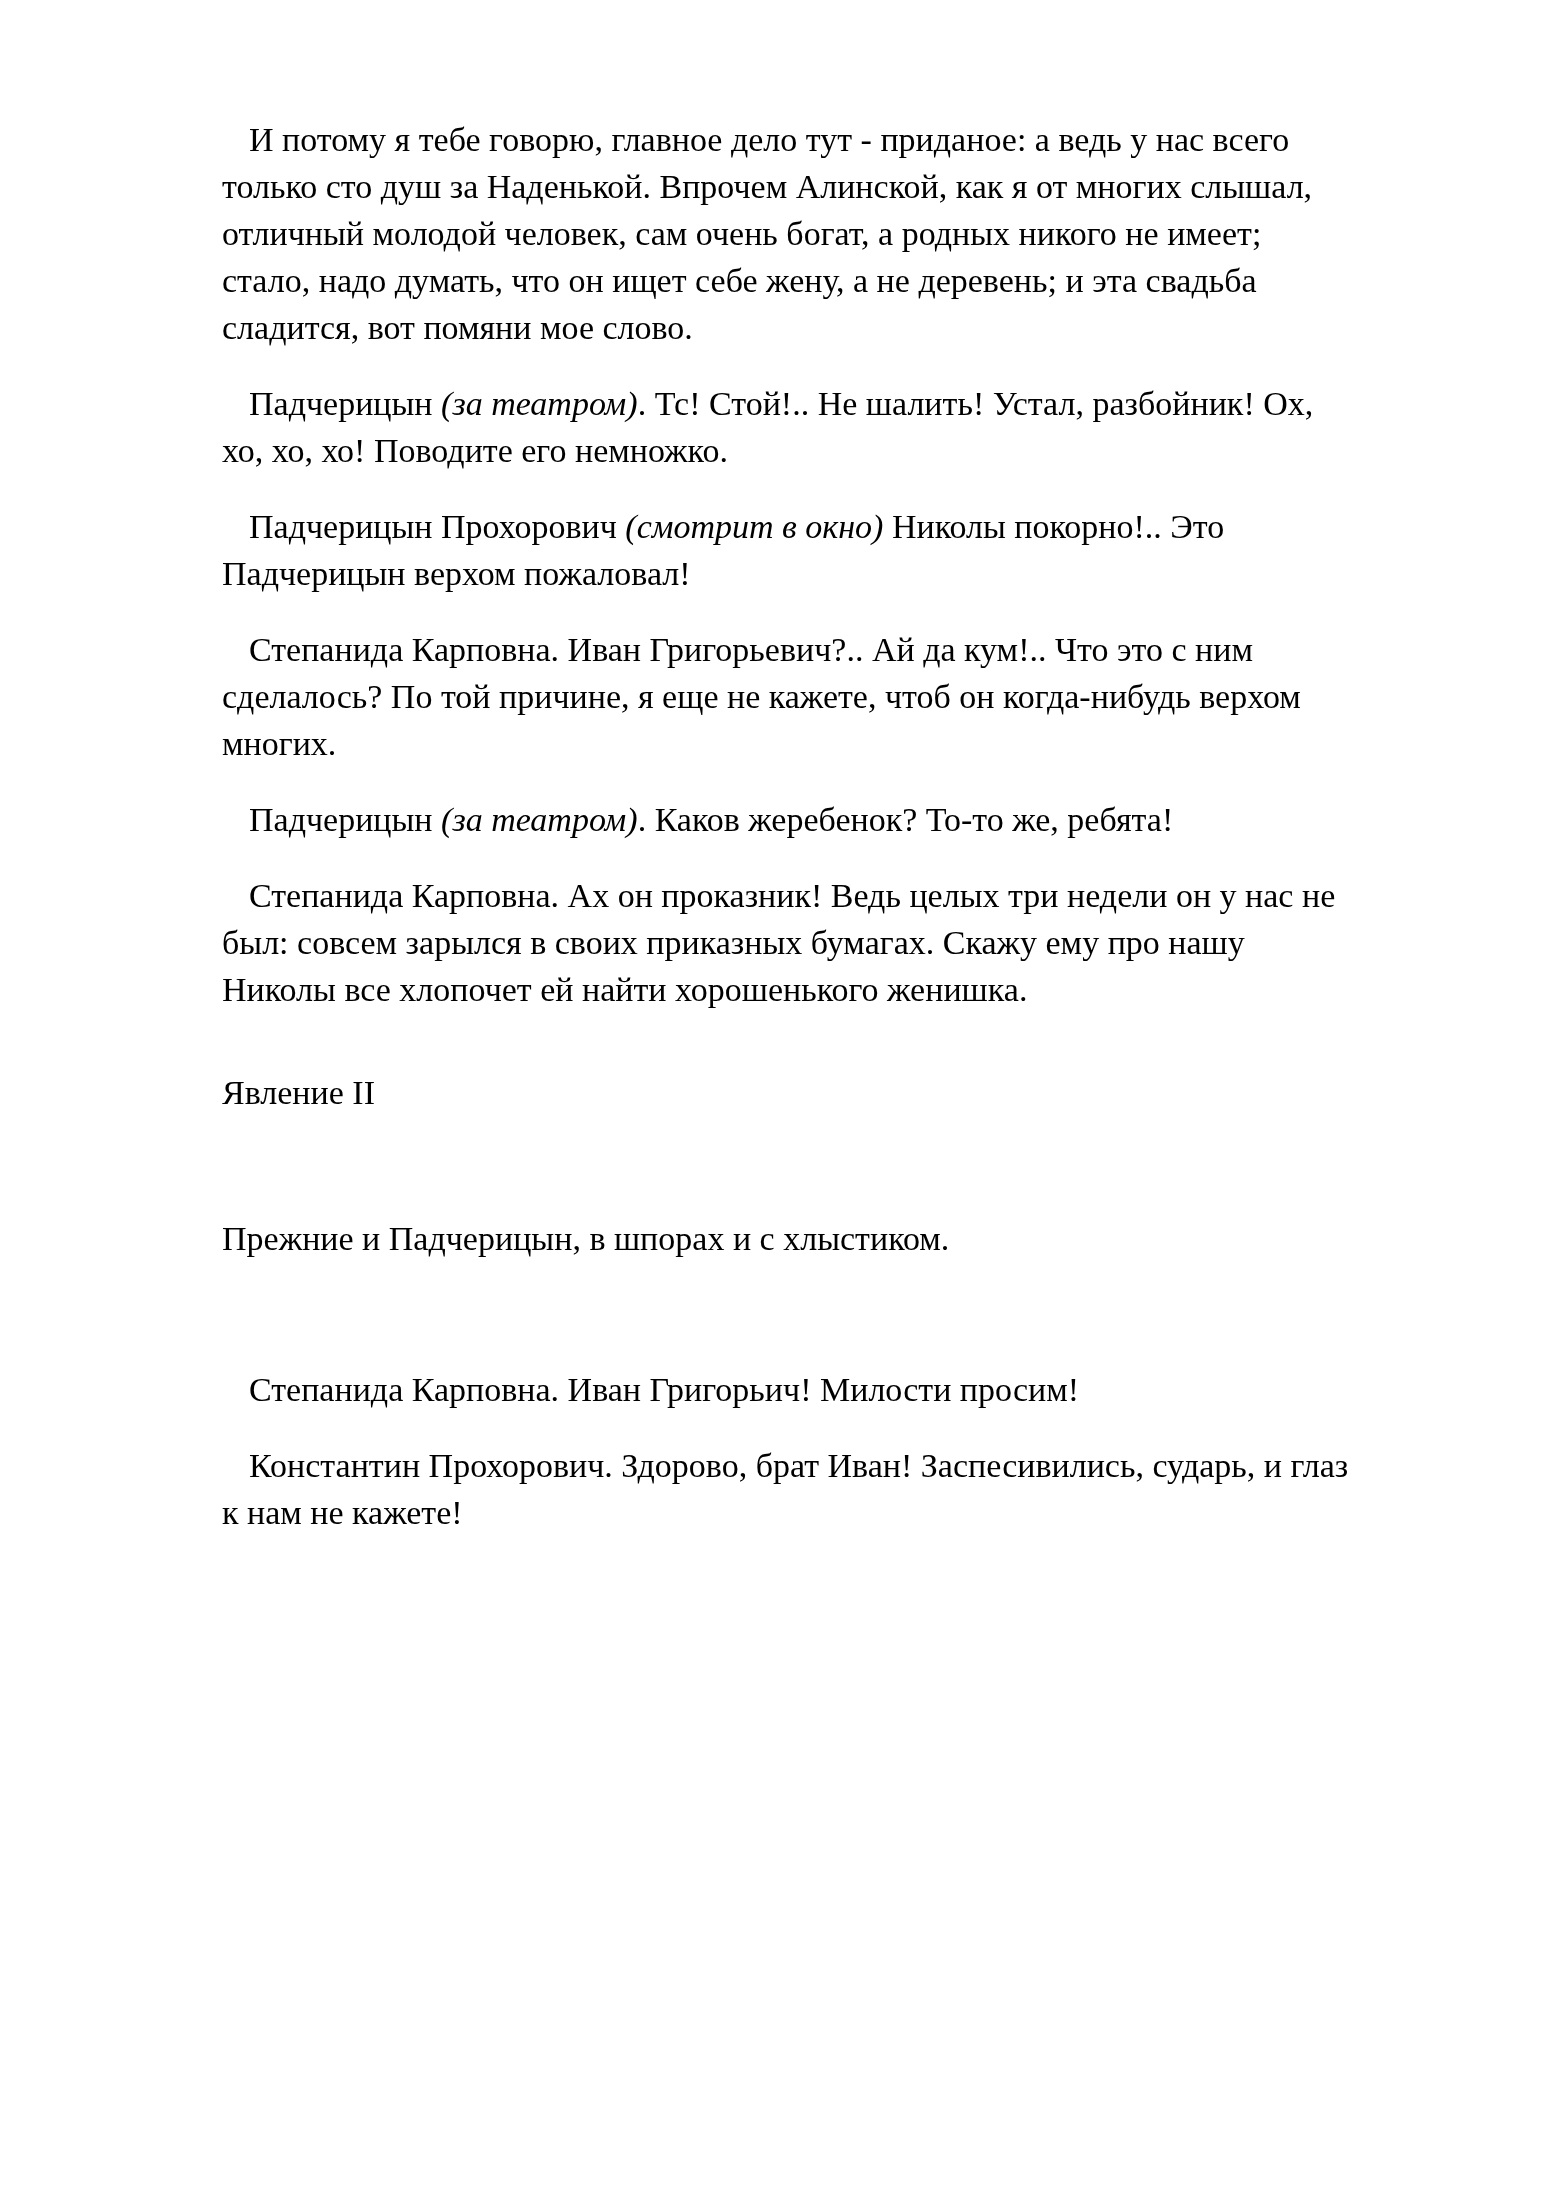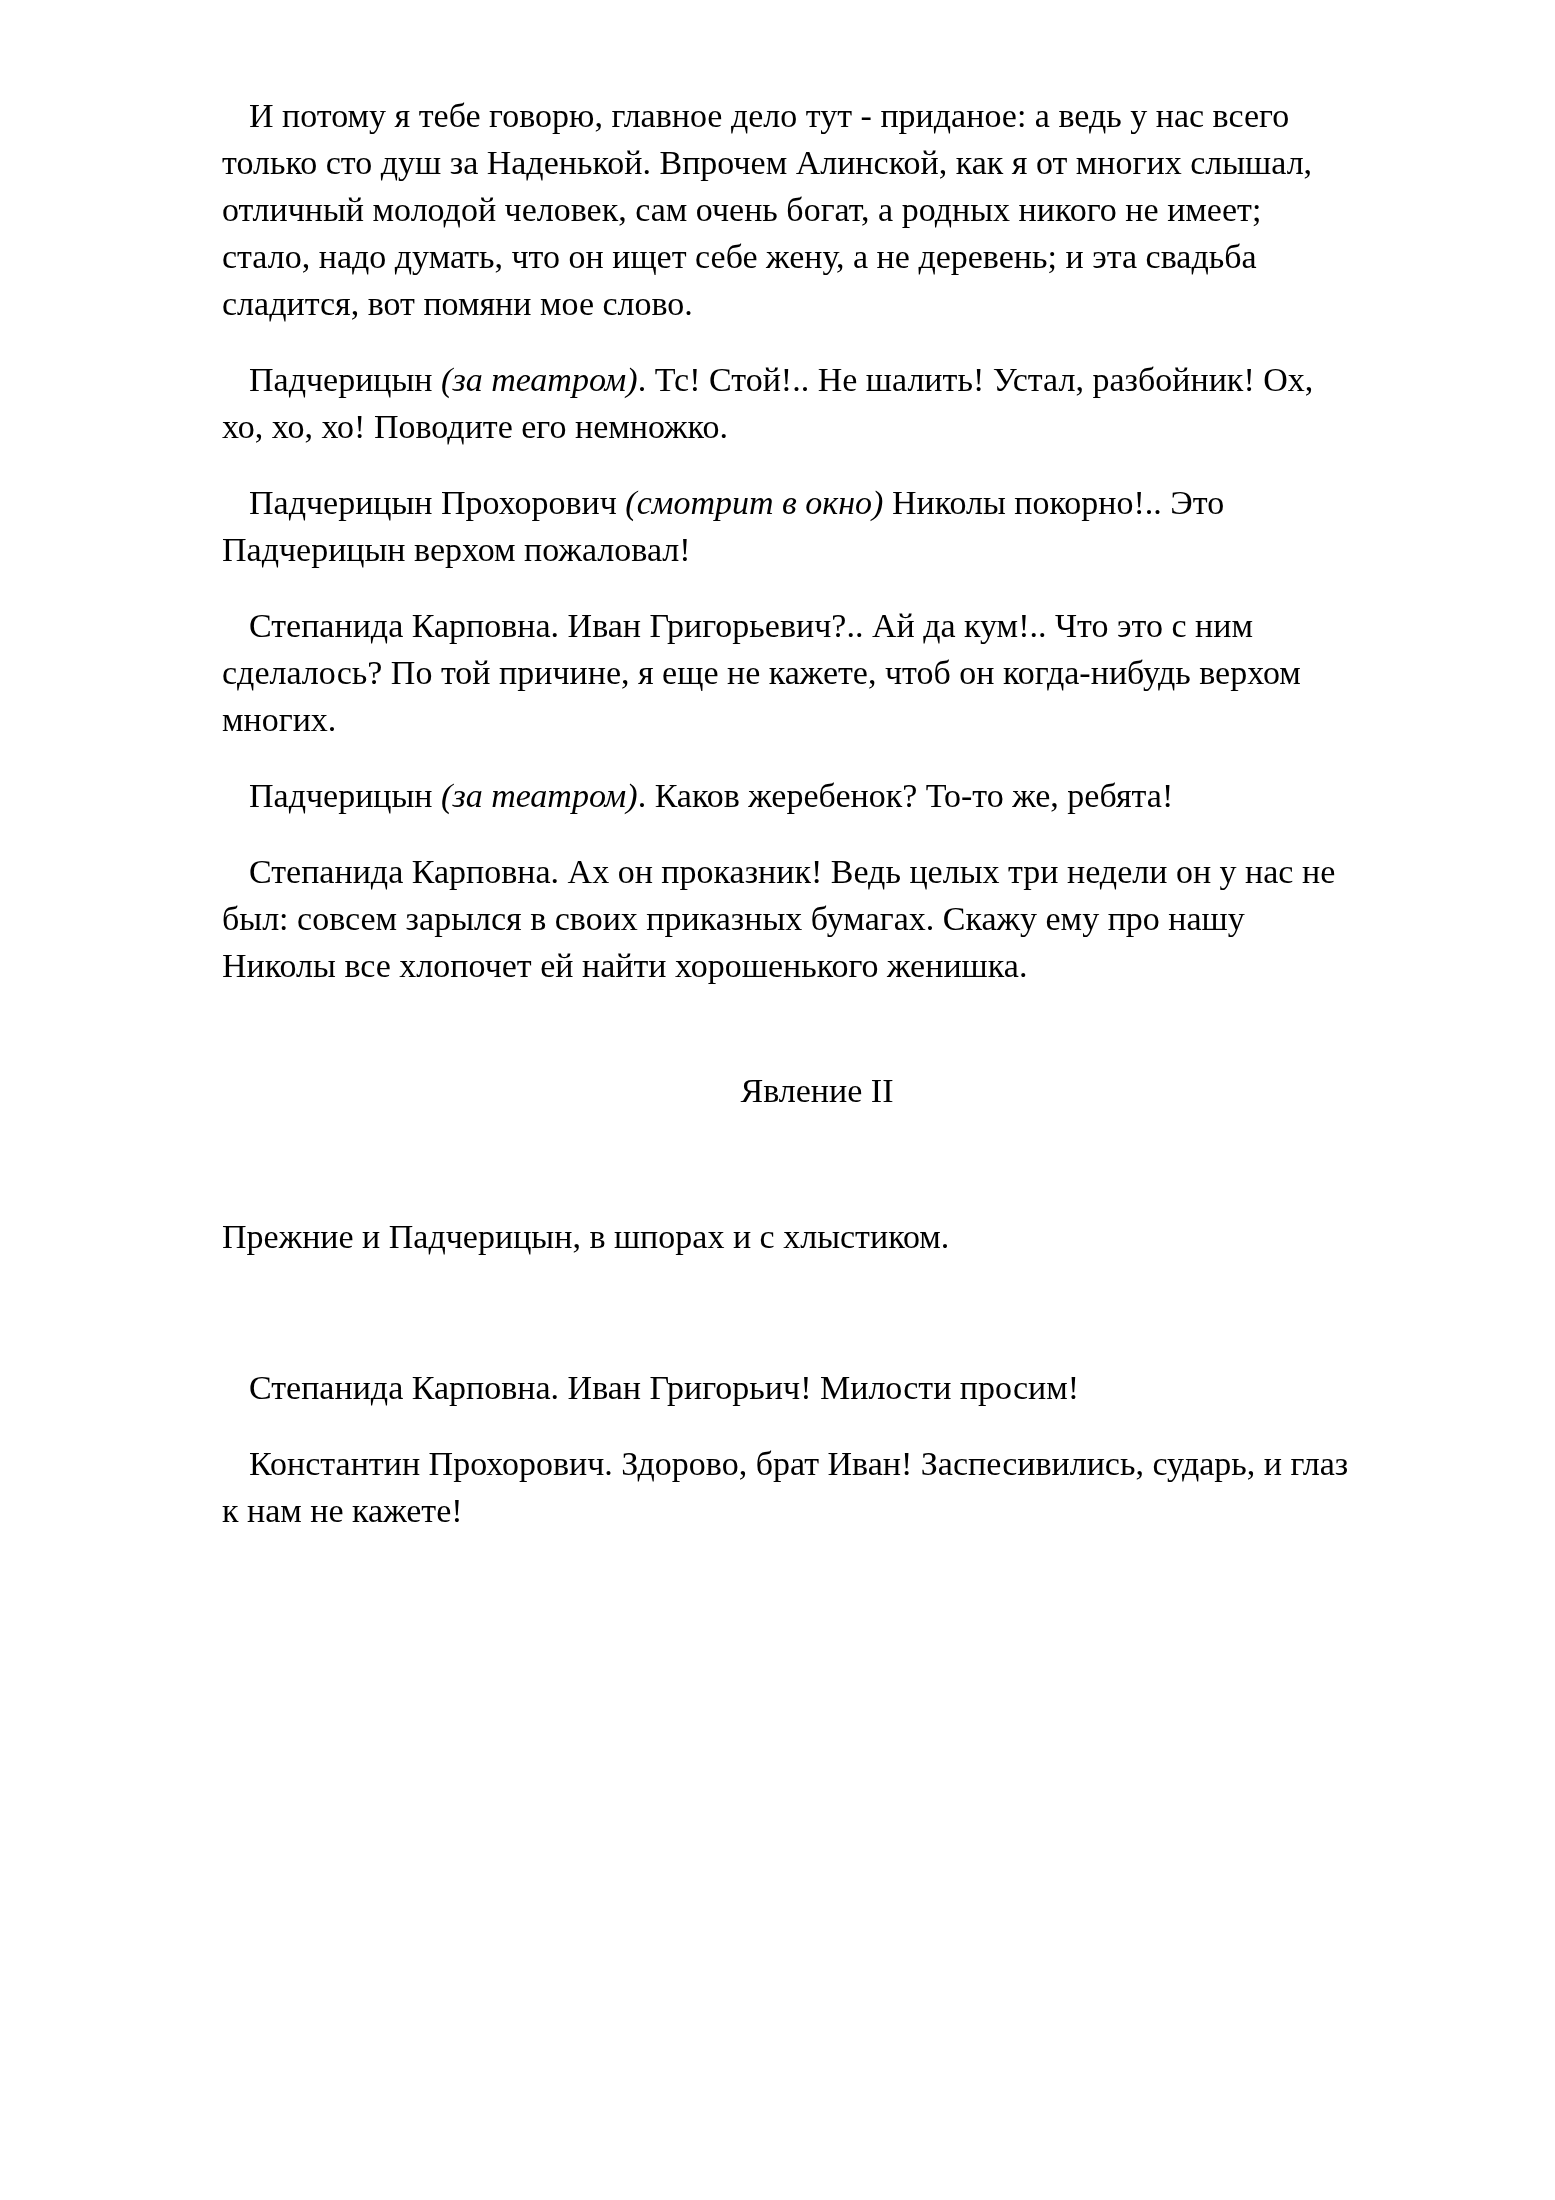--- a/index.html
+++ b/index.html
@@ -15,39 +15,39 @@
   }
   .page {
     position: relative;
     width: 1555px;
     height: 2200px;
     background: #ffffff;
     overflow: hidden;
   }
   .content {
     box-sizing: border-box;
-    padding: 92px 0 0 222px;
+    padding: 116px 0 0 222px;
     width: 1555px;
     font-size: 34px;
     line-height: 47px;
   }
   .block {
     margin: 0 0 29px 0;
   }
   .line {
     white-space: nowrap;
   }
   .line.first {
     padding-left: 27px;
   }
   .scene-heading {
-    margin-top: 78px;
+    margin-top: 56px;
     margin-bottom: 99px;
     width: 1190px;
-    text-align: center;
+    text-align: left;
   }
   .cast-note {
     margin-bottom: 0;
   }
   .gap-large {
     margin-top: 104px;
   }
   .run.italic {
     font-style: italic;
   }

